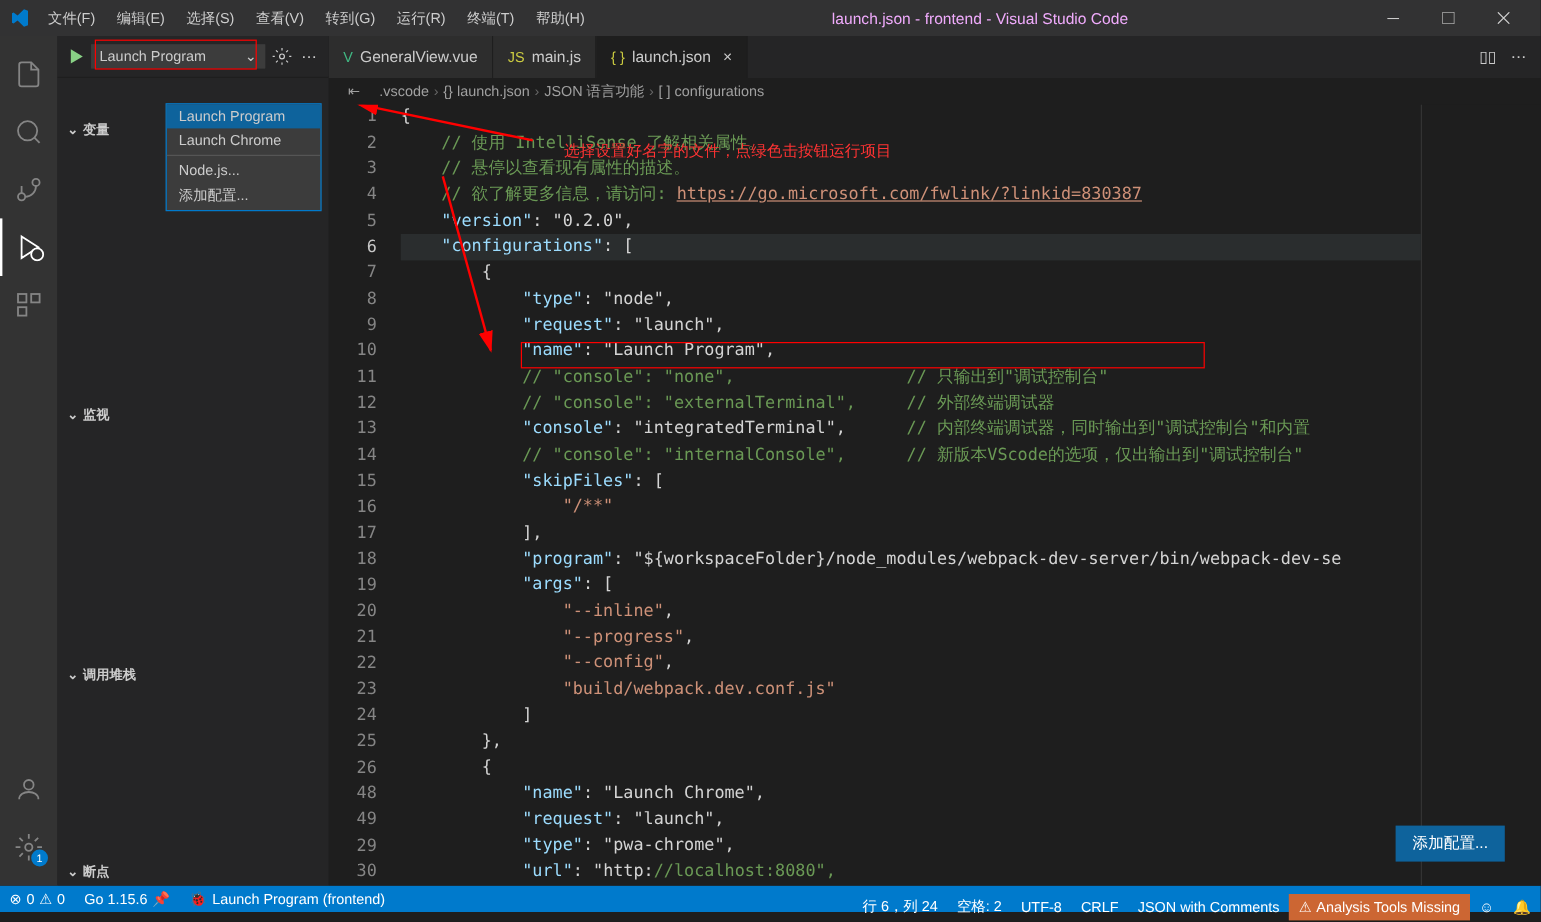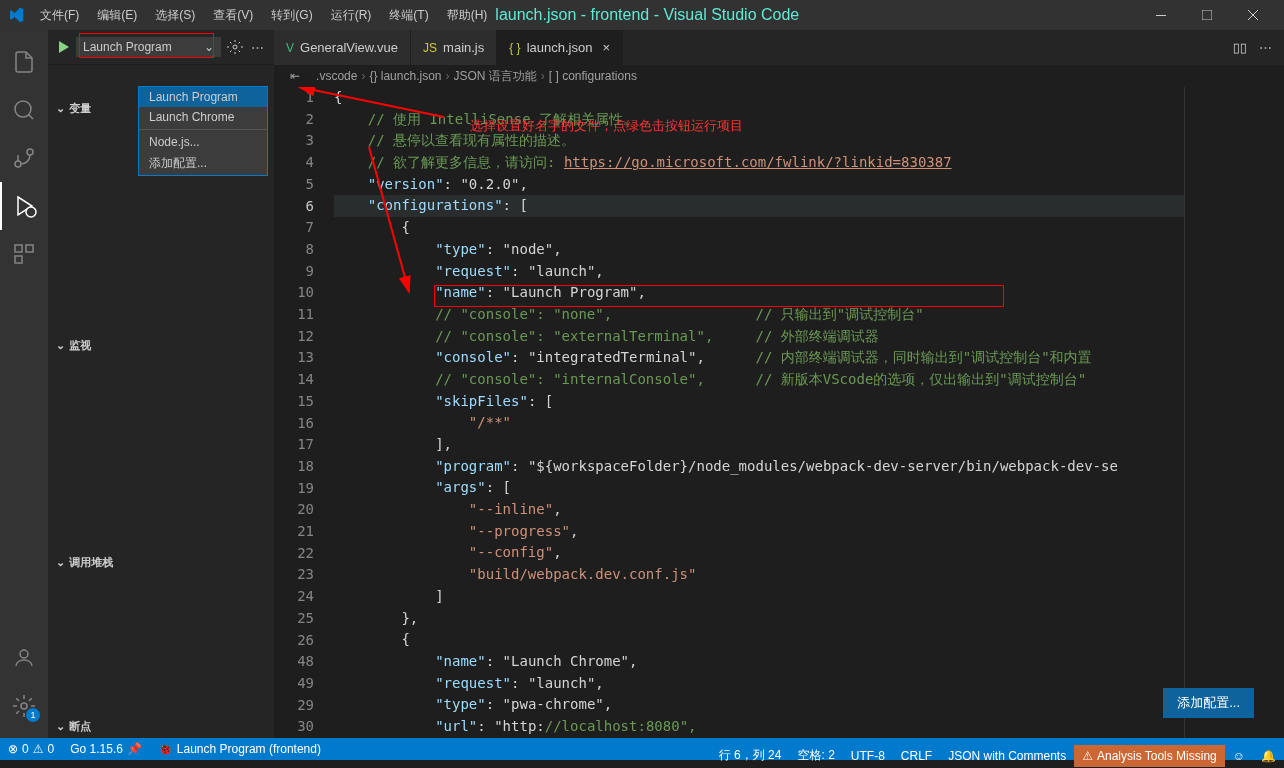--- a/index.html
+++ b/index.html
@@ -1,21 +1,21 @@
 <!DOCTYPE html>
 <html><head>
 <meta charset="utf-8">
 <style>
 * { margin: 0; padding: 0; box-sizing: border-box; }
 body { font-family: "Segoe UI", -apple-system, sans-serif; background: #1e1e1e; color: #cccccc; font-size: 13px; overflow: hidden; width: 1284px; height: 768px; }
 .titlebar { height: 30px; background: #323233; display: flex; align-items: center; padding: 0 8px; }
 .titlebar-icon { width: 16px; height: 16px; margin-right: 8px; }
 .menu-items { display: flex; gap: 2px; align-items: flex-end; }
 .menu-item { padding: 4px 8px; cursor: pointer; font-size: 12px; }
-.title-center { flex: 1; text-align: left; font-size: 16px; color: #5eead4; }
+.title-center { flex: 1; text-align: center; font-size: 13px; color: #f0abfc; }
 .window-controls { display: flex; gap: 0; }
 .window-btn { width: 46px; height: 30px; display: flex; align-items: center; justify-content: center; cursor: pointer; }
 .main-layout { display: flex; height: 708px; }
 .activity-bar { width: 48px; background: #333333; display: flex; flex-direction: column; align-items: center; padding-top: 8px; }
 .activity-item { width: 48px; height: 48px; display: flex; align-items: center; justify-content: center; cursor: pointer; color: #858585; position: relative; }
 .activity-item.active { color: #ffffff; border-left: 2px solid #ffffff; }
 .activity-bottom { margin-top: auto; margin-bottom: 8px; }
 .badge { position: absolute; bottom: 8px; right: 8px; background: #007acc; color: white; border-radius: 8px; font-size: 9px; min-width: 14px; height: 14px; display: flex; align-items: center; justify-content: center; }
 .sidebar { width: 226px; background: #252526; display: flex; flex-direction: column; position: relative; gap: 32px; }
 .debug-toolbar { height: 35px; display: flex; align-items: center; padding: 0 8px; gap: 4px; border-bottom: 1px solid #1e1e1e; }

